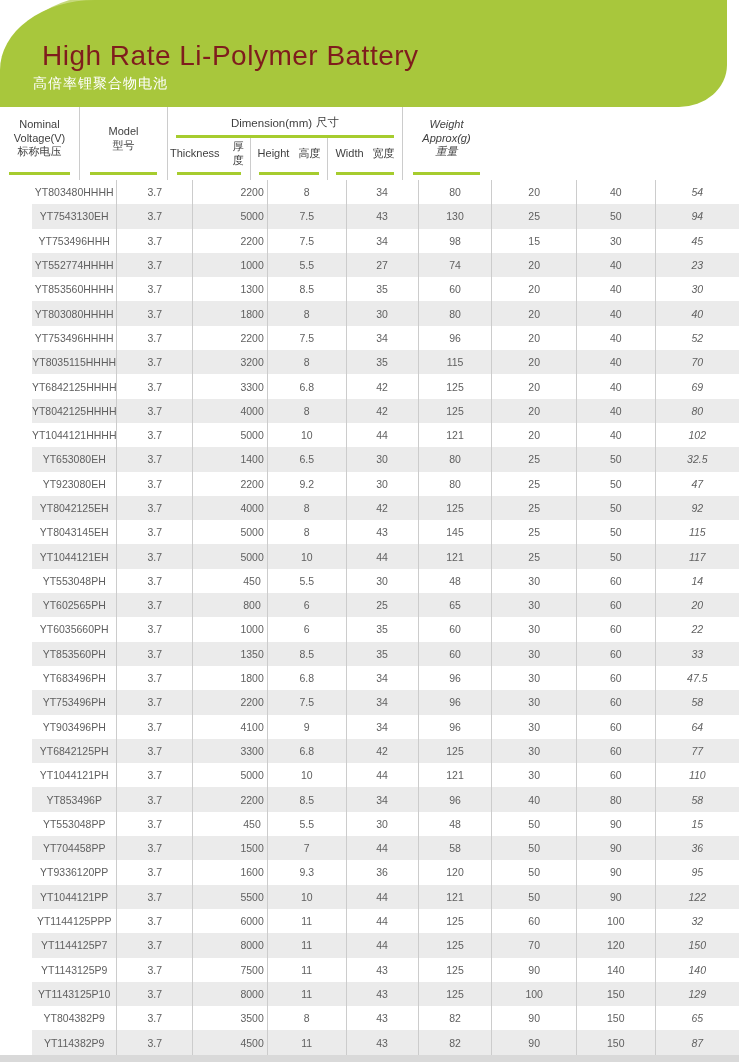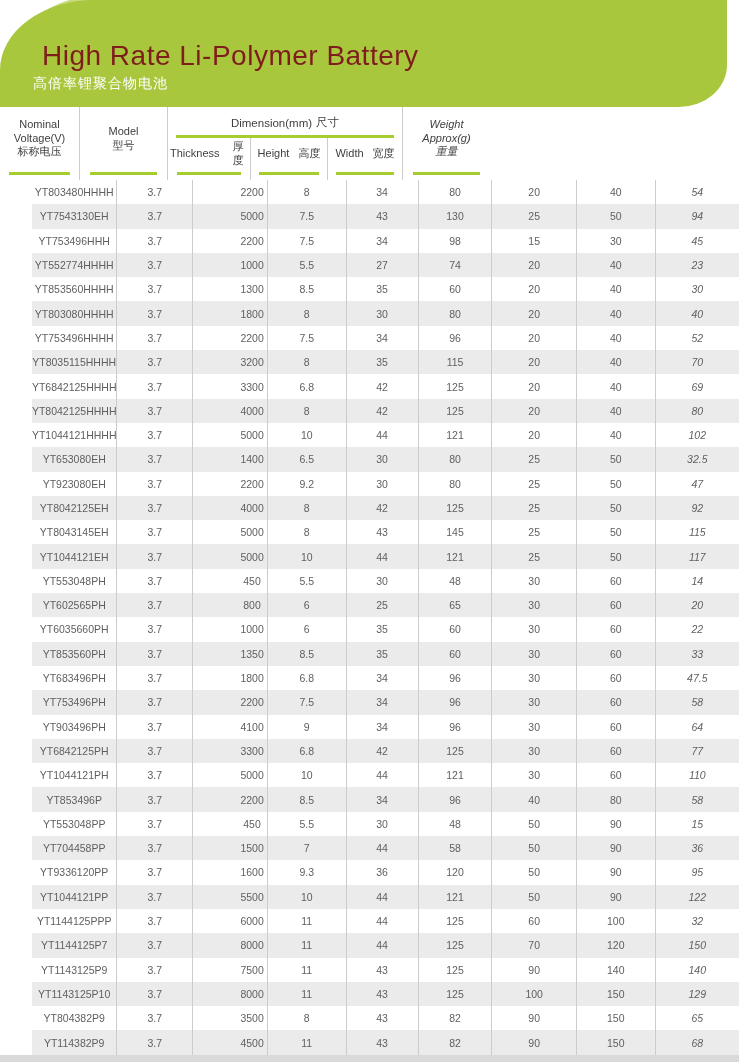--- a/index.html
+++ b/index.html
@@ -499,19 +499,19 @@
         </div>
         <div class="tr even">
           <div class="td w1">YT114382P9</div>
           <div class="td w2">3.7</div>
           <div class="td w3">4500</div>
           <div class="td w4">11</div>
           <div class="td w5">43</div>
           <div class="td w6">82</div>
           <div class="td w7">90</div>
           <div class="td w8">150</div>
-          <div class="td w9">68</div>
+          <div class="td w9">87</div>
         </div>
       </div>
   </div>
 
   <div class="bottom-bar"></div>
 </div>
 
 </body></html>

